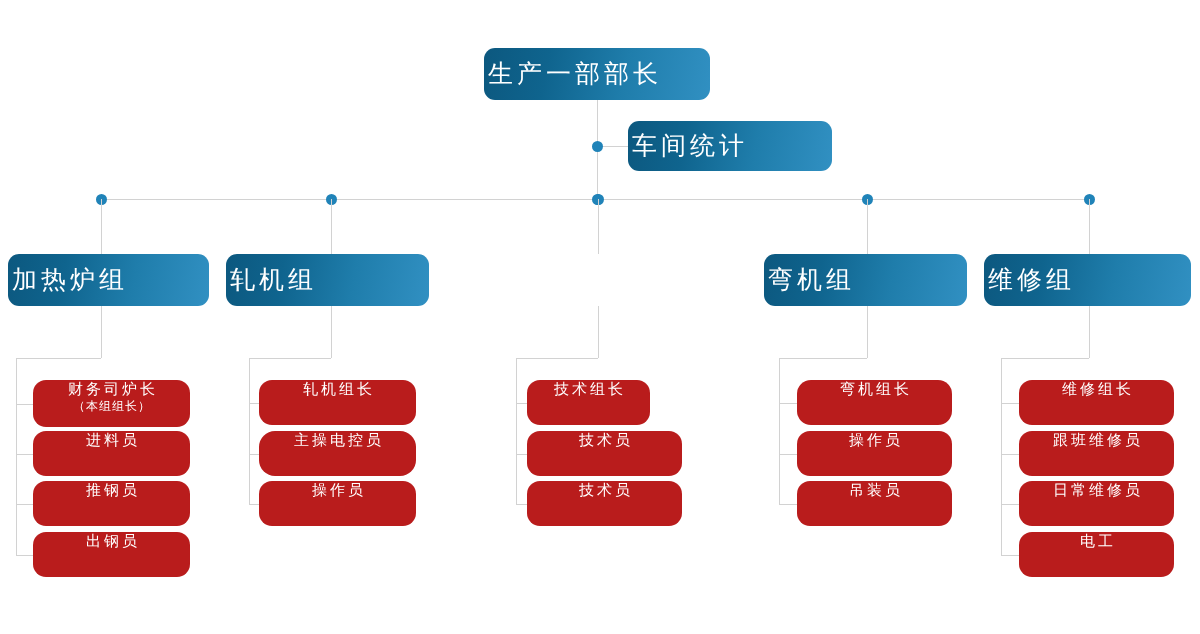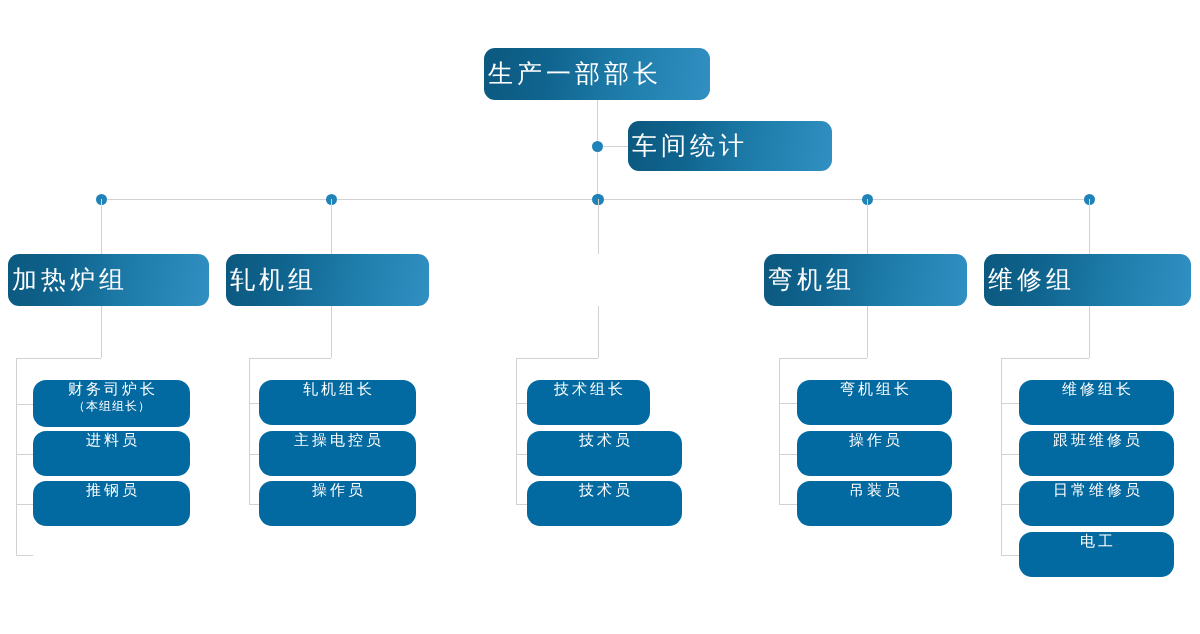--- a/index.html
+++ b/index.html
@@ -51,21 +51,21 @@
     border-radius: 11px;
     background: linear-gradient(100deg, #0c587f 0%, #0f648e 28%, #1f7dab 62%, #3190c2 100%);
     font-size: 25px;
     letter-spacing: 4px;
     text-indent: 4px;
     font-weight: 400;
   }
 
   .box-orange {
     border-radius: 13px;
-    background: #0369a1;
+    background: #b91c1c;
     font-size: 15px;
     letter-spacing: 3px;
     text-indent: 3px;
     flex-direction: column;
   }
 
   .box-orange .sub {
     font-size: 12px;
     letter-spacing: 1px;
     text-indent: 1px;
@@ -103,34 +103,37 @@
     </div>
     <div class="line-h" style="left: 16px; top: 453.5px; width: 17px;"></div>
     <div class="box box-orange" style="left: 33px; top: 431px; width: 157px; height: 45px;">
       <span>进料员</span>
     </div>
     <div class="line-h" style="left: 16px; top: 503.5px; width: 17px;"></div>
     <div class="box box-orange" style="left: 33px; top: 481px; width: 157px; height: 45px;">
       <span>推钢员</span>
     </div>
     <div class="line-h" style="left: 16px; top: 554.5px; width: 17px;"></div>
+    <div class="box box-orange" style="left: 33px; top: 532px; width: 157px; height: 45px;">
+      <span>出钢员</span>
+    </div>
     <div class="node-dot" style="left: 325.5px; top: 193.5px;"></div>
     <div class="line-v" style="left: 331px; top: 199px; height: 55px;"></div>
     <div class="box box-blue" style="left: 226px; top: 254px; width: 203px; height: 52px;">
       <span>轧机组</span>
     </div>
     <div class="line-v" style="left: 249px; top: 358px; height: 145.5px;"></div>
     <div class="line-v" style="left: 331px; top: 306px; height: 52px;"></div>
     <div class="line-h" style="left: 249px; top: 358px; width: 82px;"></div>
     <div class="line-h" style="left: 249px; top: 402.5px; width: 10px;"></div>
     <div class="box box-orange" style="left: 259px; top: 380px; width: 157px; height: 45px;">
       <span>轧机组长</span>
     </div>
     <div class="line-h" style="left: 249px; top: 453.5px; width: 10px;"></div>
-    <div class="box box-orange" style="left: 259px; top: 431px; width: 157px; height: 45px;">
+    <div class="box box-orange" style="left: 259px; top: 431px; width: 157px; height: 45px; border-radius: 16px;">
       <span>主操电控员</span>
     </div>
     <div class="line-h" style="left: 249px; top: 503.5px; width: 10px;"></div>
     <div class="box box-orange" style="left: 259px; top: 481px; width: 157px; height: 45px;">
       <span>操作员</span>
     </div>
     <div class="node-dot" style="left: 592.5px; top: 193.5px;"></div>
     <div class="line-v" style="left: 598px; top: 199px; height: 55px;"></div>
     <div class="line-v" style="left: 516px; top: 358px; height: 145.5px;"></div>
     <div class="line-v" style="left: 598px; top: 306px; height: 52px;"></div>
@@ -149,21 +152,21 @@
     </div>
     <div class="node-dot" style="left: 861.5px; top: 193.5px;"></div>
     <div class="line-v" style="left: 867px; top: 199px; height: 55px;"></div>
     <div class="box box-blue" style="left: 764px; top: 254px; width: 203px; height: 52px;">
       <span>弯机组</span>
     </div>
     <div class="line-v" style="left: 779px; top: 358px; height: 145.5px;"></div>
     <div class="line-v" style="left: 867px; top: 306px; height: 52px;"></div>
     <div class="line-h" style="left: 779px; top: 358px; width: 88px;"></div>
     <div class="line-h" style="left: 779px; top: 402.5px; width: 18px;"></div>
-    <div class="box box-orange" style="left: 797px; top: 380px; width: 155px; height: 45px;">
+    <div class="box box-orange" style="left: 797px; top: 380px; width: 155px; height: 45px; border-radius: 14px;">
       <span>弯机组长</span>
     </div>
     <div class="line-h" style="left: 779px; top: 453.5px; width: 18px;"></div>
     <div class="box box-orange" style="left: 797px; top: 431px; width: 155px; height: 45px;">
       <span>操作员</span>
     </div>
     <div class="line-h" style="left: 779px; top: 503.5px; width: 18px;"></div>
     <div class="box box-orange" style="left: 797px; top: 481px; width: 155px; height: 45px;">
       <span>吊装员</span>
     </div>

